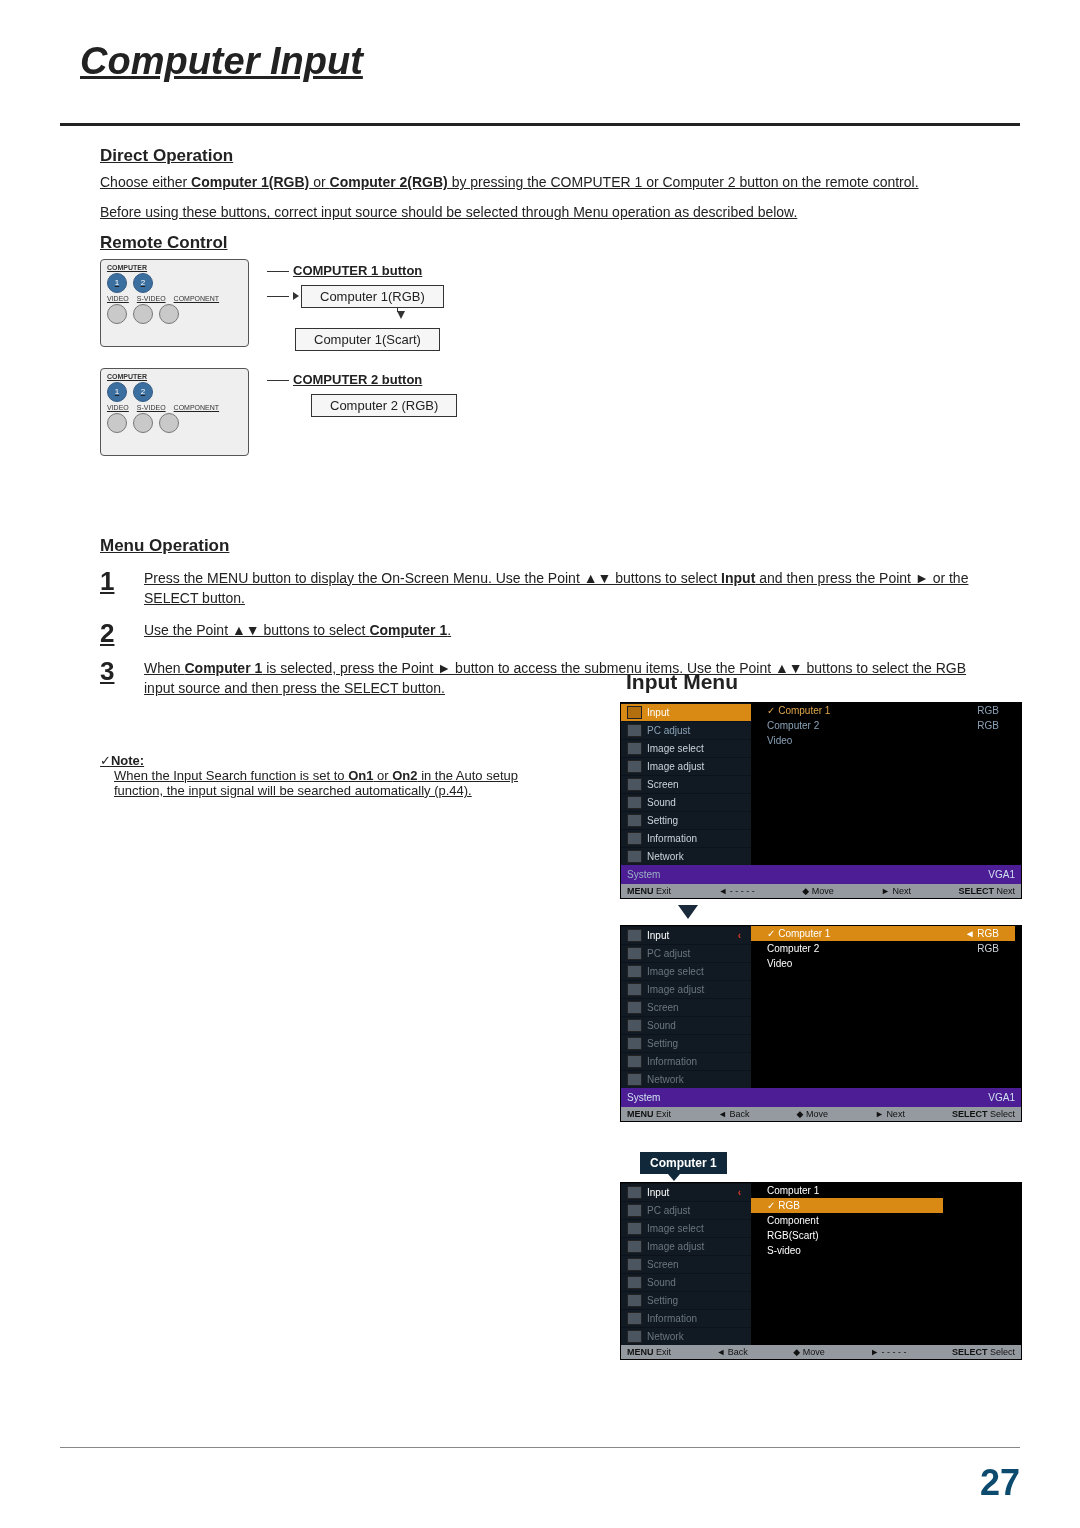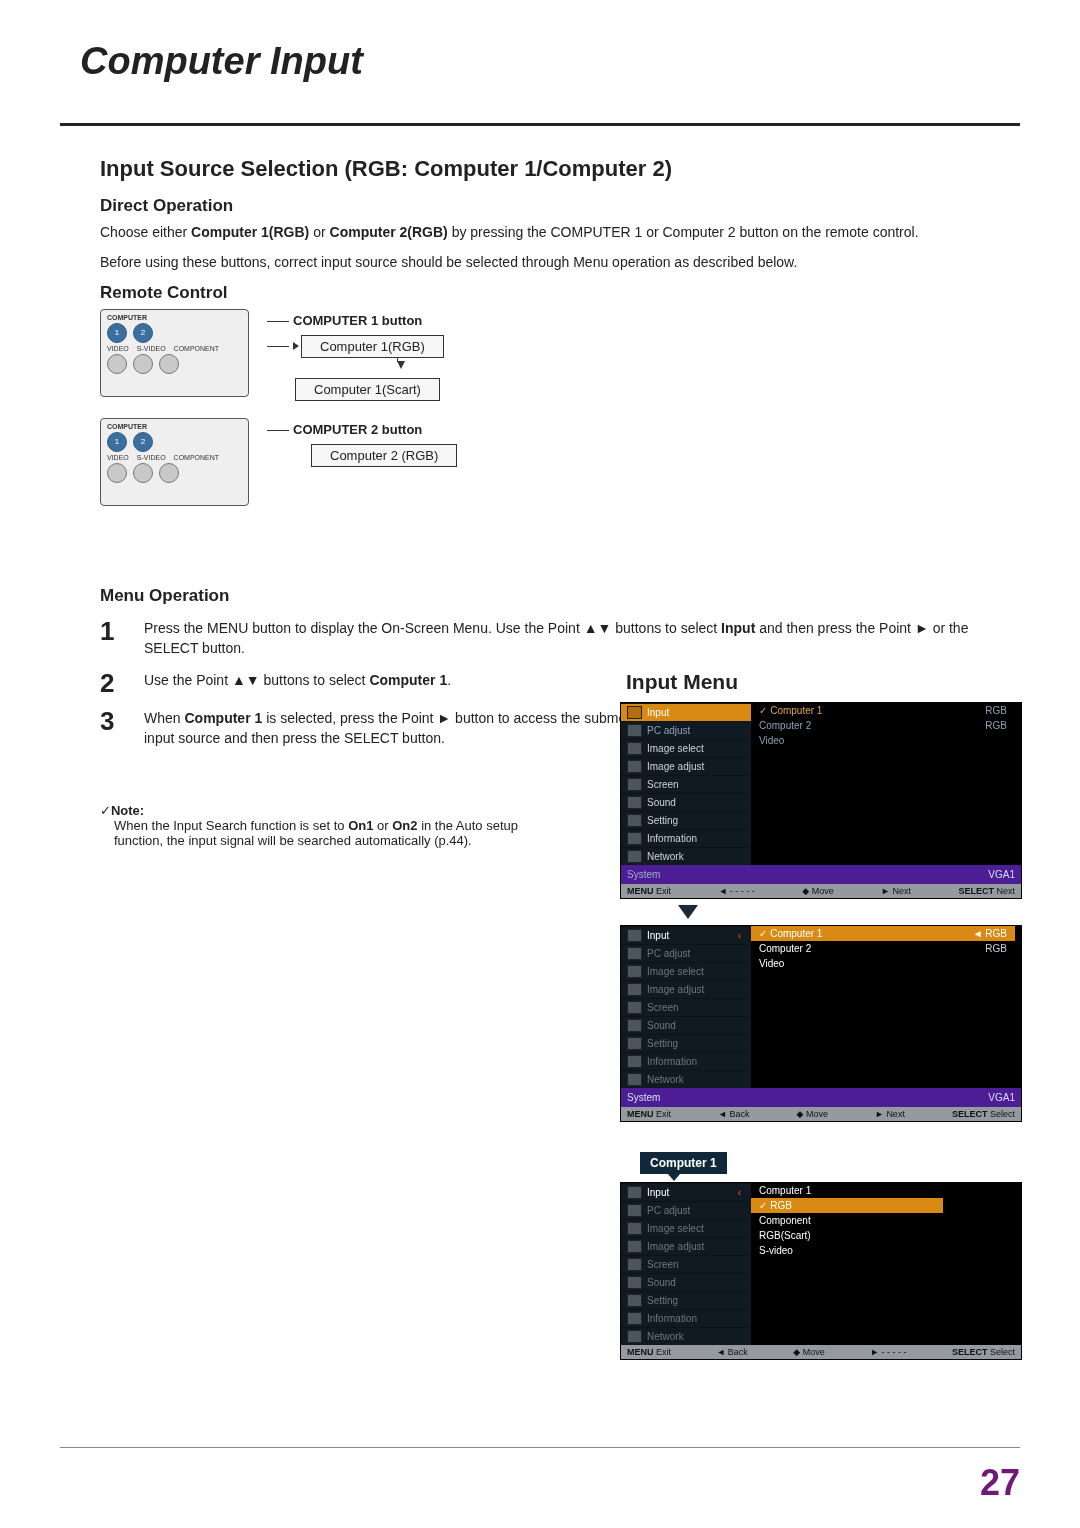--- a/index.html
+++ b/index.html
@@ -1,16 +1,16 @@
 <!DOCTYPE html>
 <html><head>
 <meta charset="utf-8">
 <style>
   html,body{margin:0;padding:0;background:#fff;font-family:Arial,Helvetica,sans-serif;color:#222;}
-  .page{width:1080px;height:1528px;position:relative;box-sizing:border-box;padding:40px 60px 30px 60px;}
+  .page{width:1080px;height:1528px;position:relative;box-sizing:border-box;padding:40px 60px 30px 60px;text-decoration:underline;}
   .rule{border-bottom:3px solid #222;margin:40px 0 20px 0;}
   h1{font-size:38px;font-weight:bold;margin:0 0 4px 20px;font-style:italic;}
   h2{font-size:22px;font-weight:bold;margin:30px 0 14px 40px;}
   h3{font-size:17px;font-weight:bold;margin:10px 0 6px 40px;}
   .body{font-size:14px;line-height:1.45;margin:0 40px 10px 40px;text-align:justify;}
   .body strong{font-weight:bold;}
   
   .remote-row{display:flex;align-items:flex-start;margin:6px 0 6px 40px;position:relative;}
   .remote{width:135px;height:78px;border:1px solid #555;border-radius:4px;background:#efefef;font-size:8px;color:#333;padding:4px 6px;position:relative;margin-right:18px;}
   .remote .vg{font-size:7px;}
@@ -41,47 +41,46 @@
   .osd{width:100%;background:#111a22;font-size:10px;color:#cbd3da;margin-bottom:26px;border:1px solid #000;}
   .osd .mrow{display:flex;}
   .osd .left{width:130px;}
   .osd .mid{flex:1;background:#000;}
   .osd .right{width:72px;background:#000;text-align:right;padding-right:6px;}
   .osd .item{display:flex;align-items:center;gap:5px;padding:2px 6px;border-top:1px solid #0b1219;}
   .osd .item .ico{width:13px;height:11px;background:#4a5560;border:1px solid #222;}
   .osd .sel{background:#d88a14;color:#fff;}
   .osd .sel .ico{background:#b36e0e;}
   .osd .la{color:#8aa1b7;}
-  .osd .opt{padding:2px 8px;}
+  .osd .opt{padding:2px 16px;}
   .osd .opt.sel2{background:#d88a14;color:#fff;}
   .osd .chev{color:#d88a14;font-weight:bold;margin-left:auto;padding-right:4px;}
   .osd .sysrow{display:flex;padding:4px 6px;background:#4c1d95;}
   .osd .sysrow .sk{flex:1;color:#9cb0c4;}
   .osd .sysrow .sv{width:72px;color:#cfe0f0;text-align:right;}
   .osd .foot{display:flex;justify-content:space-between;background:#949aa0;color:#111;font-size:9px;padding:2px 6px;}
   .osd .foot span{white-space:nowrap;}
   .osd .darkmid .opt{color:#fff;}
   .osd .midheader{color:#e0a64b;}
   .osd .redchev{color:#e03c2a;}
   .arrow-down{width:0;height:0;border-left:10px solid transparent;border-right:10px solid transparent;border-top:14px solid #1a2a3a;margin:-20px 0 6px 58px;}
   .flag{display:inline-block;background:#10283a;color:#fff;font-size:12px;font-weight:bold;padding:4px 10px 4px 10px;position:relative;margin:4px 0 8px 20px;}
   .flag::after{content:"";position:absolute;left:28px;bottom:-7px;width:0;height:0;border-left:6px solid transparent;border-right:6px solid transparent;border-top:7px solid #10283a;}
   .dimmed .item{color:#6b7680;}
   .dimmed .item.selL{color:#fff;}
-  .pagenum{position:absolute;right:60px;bottom:24px;font-size:36px;font-weight:bold;color:#701a75;}
+  .pagenum{position:absolute;right:60px;bottom:24px;font-size:36px;font-weight:bold;color:#0c4a6e;}
   .sep-bottom{position:absolute;left:60px;right:60px;bottom:80px;border-top:1px solid #888;}
 </style>
 </head>
 <body>
 
 <div class="page">
   <h1>Computer Input</h1>
   <div class="rule"></div>
 
-  <h2>Input Source Selection (RGB: Computer 1/Computer 2)</h2>
 
   <h3>Direct Operation</h3>
   <p class="body">
     <span>Choose either </span><strong>Computer 1(RGB)</strong><span> or </span><strong>Computer 2(RGB)</strong><span> by pressing the COMPUTER 1 or Computer 2 button on the remote control.</span>
   </p>
   <p class="body">Before using these buttons, correct input source should be selected through Menu operation as described below.</p>
 
   <h3>Remote Control</h3>
 
   <div class="remote-row">

